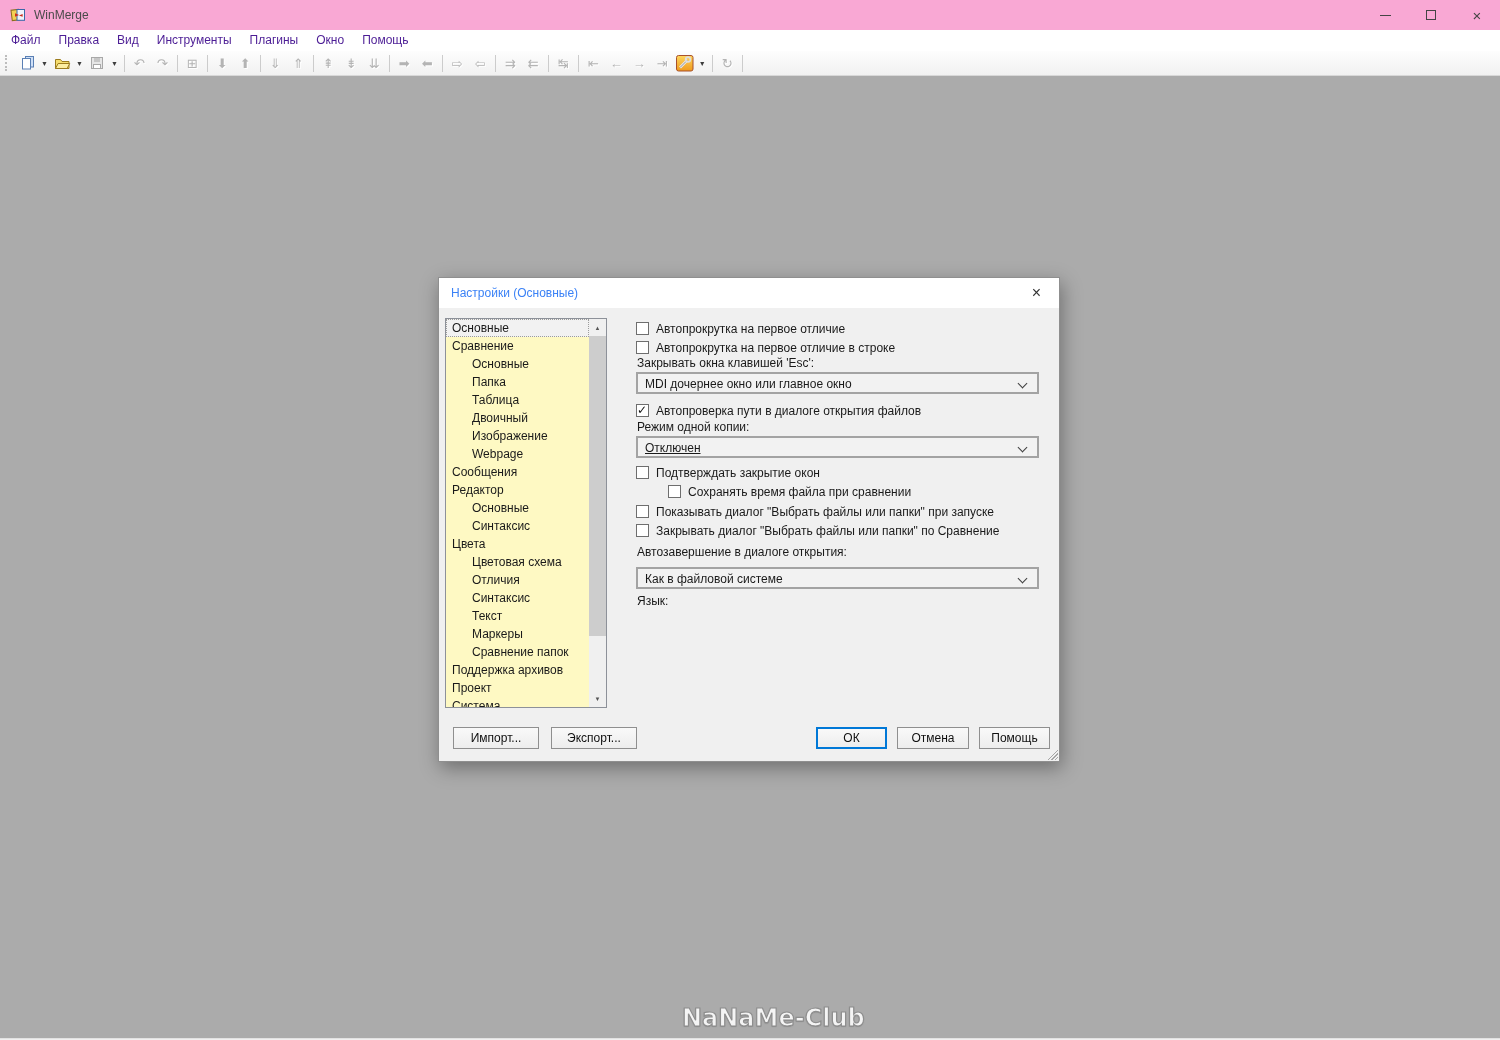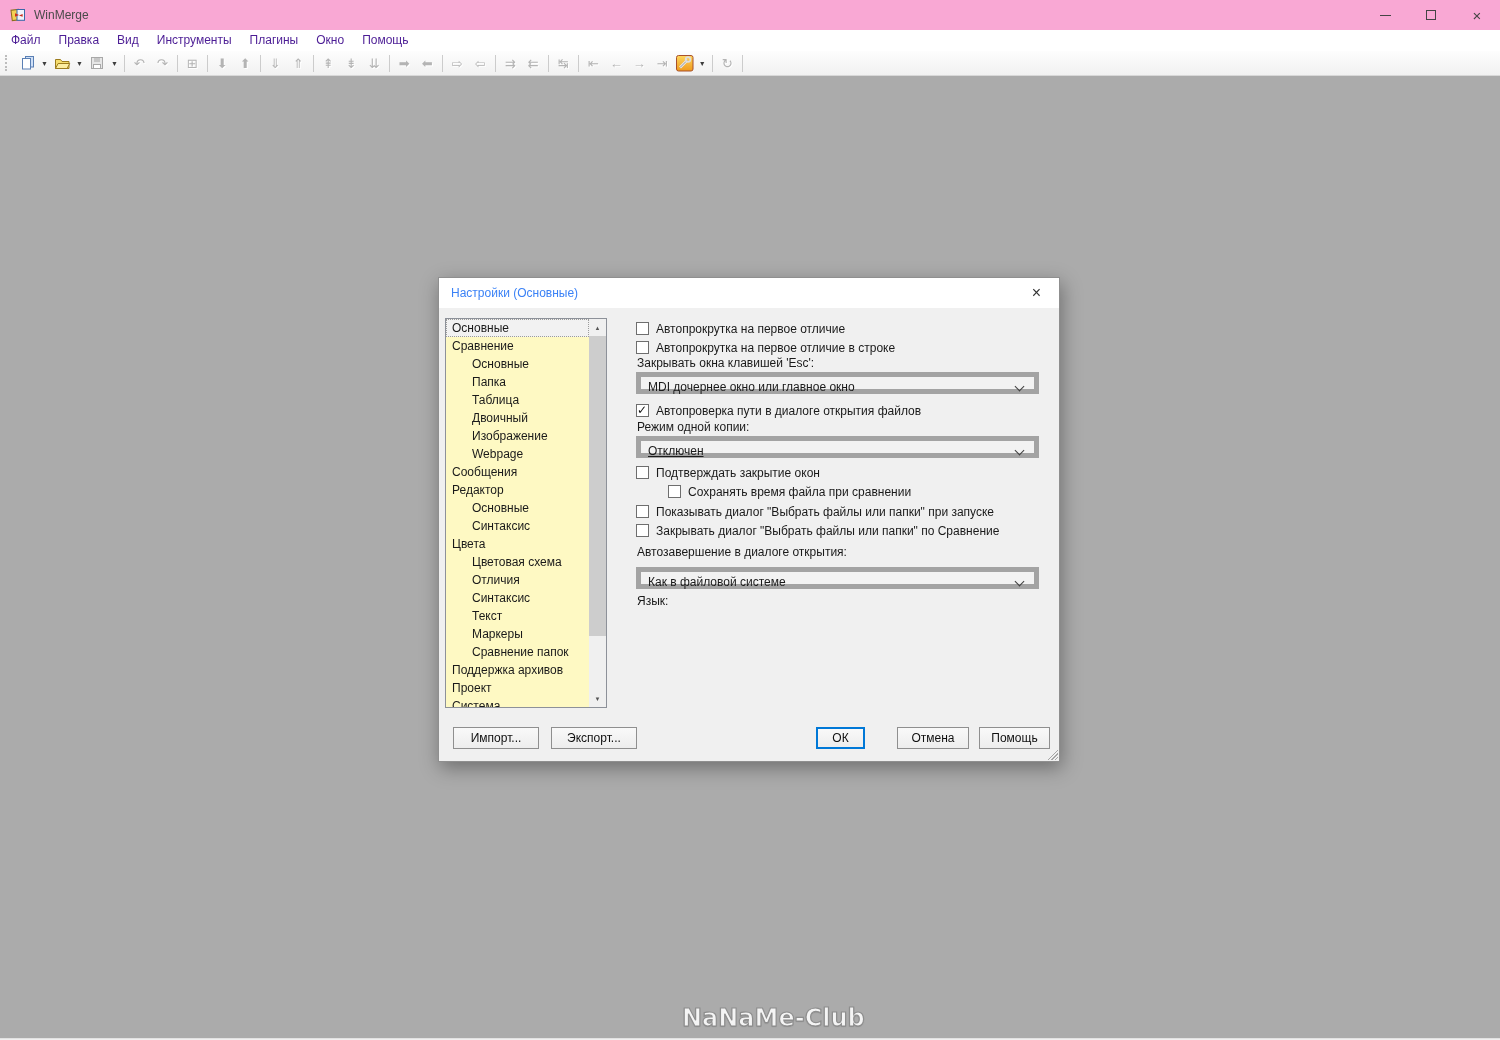--- a/index.html
+++ b/index.html
@@ -91,36 +91,36 @@
   .vsb-up { top:0; } .vsb-down { bottom:0; }
   .vsb-thumb { position:absolute; left:0; top:17px; width:17px; height:300px; background:#cdcdcd; }
 
   .panel { position:absolute; left:197px; top:41px; width:404px; height:330px; }
   .cb-row { position:absolute; left:0; display:flex; align-items:center; height:17px; }
   .cb { width:13px; height:13px; background:#fff; border:1px solid #6e6e6e; margin-right:7px; position:relative; flex:none; }
   .cb.checked::after { content:"✓"; position:absolute; left:0px; top:-2px; font-size:12px; color:#111; }
   .form-label { position:absolute; left:1px; height:15px; line-height:15px; }
   .select {
     position:absolute; left:0; width:403px; height:22px;
-    background:#f2f2f2; border:5px solid #a3a3a3; padding-left:7px; line-height:20px;
+    background:#f2f2f2; border:2px solid #a3a3a3; padding-left:7px; line-height:20px;
   }
   .chev {
     position:absolute; right:11px; top:6px; width:7px; height:7px;
     border-right:1.4px solid #3f3f3f; border-bottom:1.4px solid #3f3f3f;
     transform:rotate(45deg);
   }
 
   .dlg-btn {
     position:absolute; top:449px; height:22px;
     background:linear-gradient(#f9f9f9,#ededed); border:1px solid #8f8f8f;
     display:flex; align-items:center; justify-content:center; font-size:12px; color:#111;
   }
   .dlg-btn.import { left:14px;  width:86px; }
   .dlg-btn.export { left:112px; width:86px; }
-  .dlg-btn.ok     { left:377px; width:49px; border:2px solid #0078d7; }
+  .dlg-btn.ok     { left:377px; width:71px; border:2px solid #0078d7; }
   .dlg-btn.cancel { left:458px; width:72px; }
   .dlg-btn.help   { left:540px; width:71px; }
   .dlg-grip {
     position:absolute; right:1px; bottom:1px; width:13px; height:13px;
     background:
       linear-gradient(135deg, transparent 0 58%, #a5a5a5 58% 64%, transparent 64% 72%, #a5a5a5 72% 78%, transparent 78% 86%, #a5a5a5 86% 92%, transparent 92%);
   }
 </style>
 </head>
 <body>

